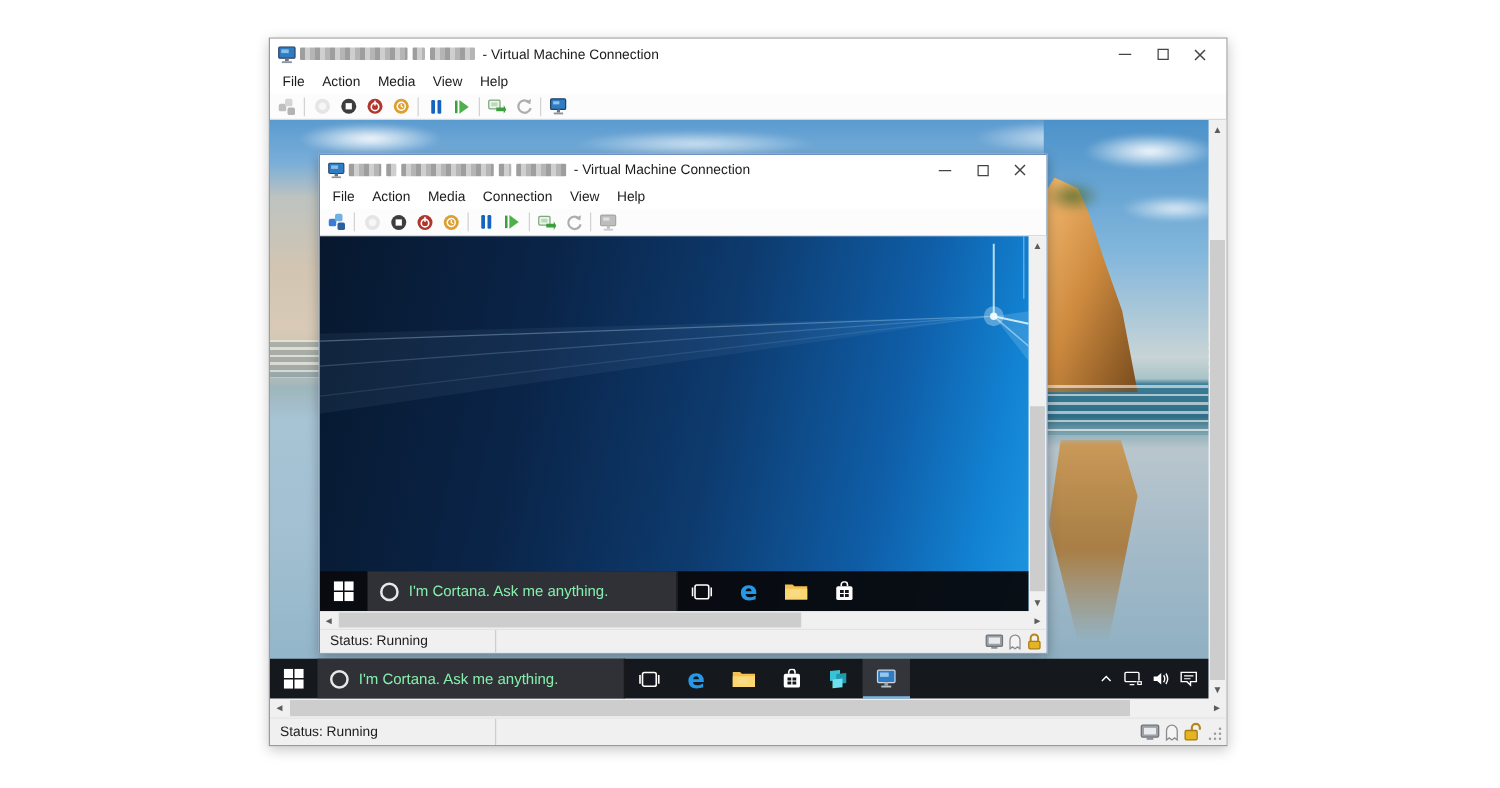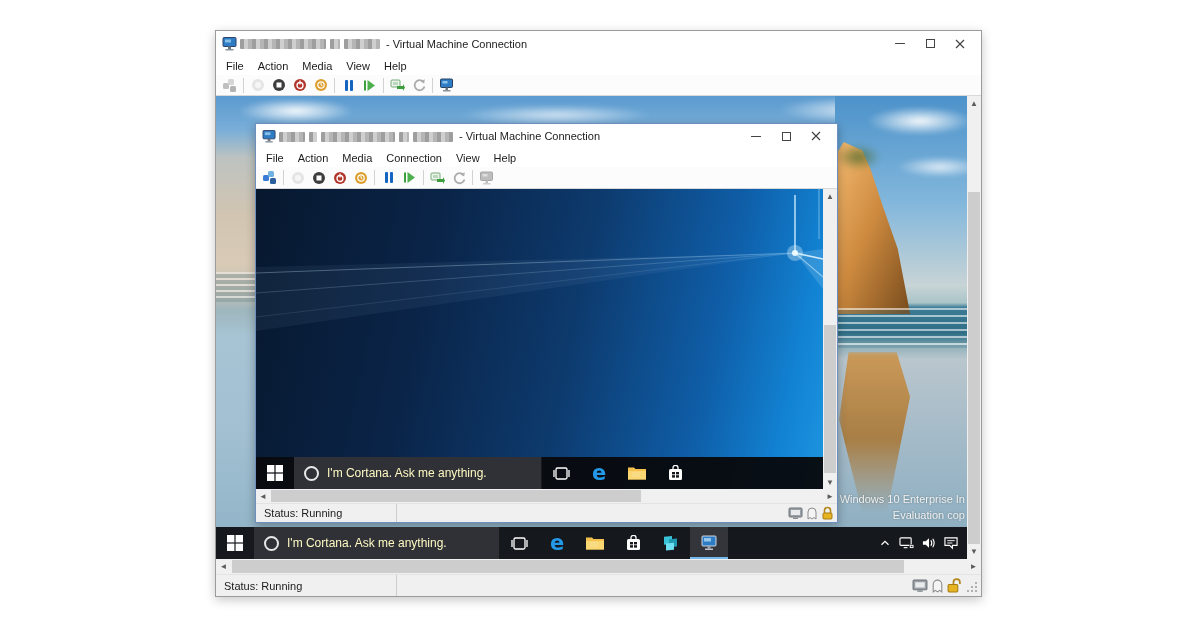--- a/index.html
+++ b/index.html
@@ -33,21 +33,21 @@
   .statusbar { position:absolute; display:flex; align-items:center; background:#f0f0f0; border-top:1px solid #e3e3e3; font-size:11px; color:#1b1b1b; }
   .st-cell { padding:0 8px; }
   .st-div { width:1px; align-self:stretch; background:#cdcdcd; }
   .st-icons { margin-left:auto; display:flex; align-items:center; gap:3px; padding-right:3px; }
 
   
   .taskbar { position:absolute; left:0; bottom:0; display:flex; align-items:stretch; background:rgba(16,18,22,.96); }
   .tk-btn { display:flex; align-items:center; justify-content:center; width:38px; }
   .tk-btn.active { background:rgba(255,255,255,.13); box-shadow:inset 0 -2px 0 #76b9ed; }
   .cortana { display:flex; align-items:center; gap:8px; background:#2f3136; border-right:1px solid #1a1a1a; padding:0 10px; }
-  .cortana-txt { font-size:12px; color:#fef9c3; white-space:nowrap; }
+  .cortana-txt { font-size:12px; color:#86efac; white-space:nowrap; }
   .cortana-ring { width:15px; height:15px; border:2px solid #e8e8e8; border-radius:50%; flex:0 0 auto; }
   .tray { margin-left:auto; display:flex; align-items:center; gap:6px; padding-right:8px; }
 
   
   #outer-window { left:215px; top:30px; width:767px; height:567px; border:1px solid #9b9b9b; box-shadow:0 3px 10px rgba(0,0,0,.22); }
   #outer-title { height:25px; }
   #outer-menu { height:19px; }
   #outer-toolbar { height:21px; }
   #outer-content { position:absolute; left:0; top:65px; width:765px; height:500px; background:#fff; }
   #outer-desktop { position:absolute; left:0; top:0; width:751px; height:463px; overflow:hidden; }
@@ -220,24 +220,20 @@
         <div id="beach-waves"></div>
         <div id="cliff-zone">
           <div class="cloud" style="left:30px;top:10px;width:110px;height:30px;"></div>
           <div class="cloud" style="left:60px;top:60px;width:90px;height:22px;opacity:.8"></div>
           <div id="cliff"></div>
           <div id="cliff-green"></div>
           <div id="sea-foam"></div>
           <div id="cliff-reflection"></div>
         </div>
 
-        <div id="watermark">
-          <div>Windows 10 Enterprise In</div>
-          <div>Evaluation cop</div>
-        </div>
 
         <div class="win" id="inner-window">
           <div class="titlebar" id="inner-title">
             <svg width="15" height="13" viewBox="0 0 16 14">
               <rect x="1" y="0.5" width="13" height="9" rx="1" fill="#2e7cc4" stroke="#30436a" stroke-width="1"></rect>
               <rect x="3" y="2.5" width="6" height="3" fill="#9fd0f0" opacity=".8"></rect>
               <rect x="6" y="9.5" width="3" height="2.5" fill="#6a757f"></rect>
               <rect x="3.5" y="12" width="8" height="1.5" fill="#8a949c"></rect>
             </svg>
             <span>

